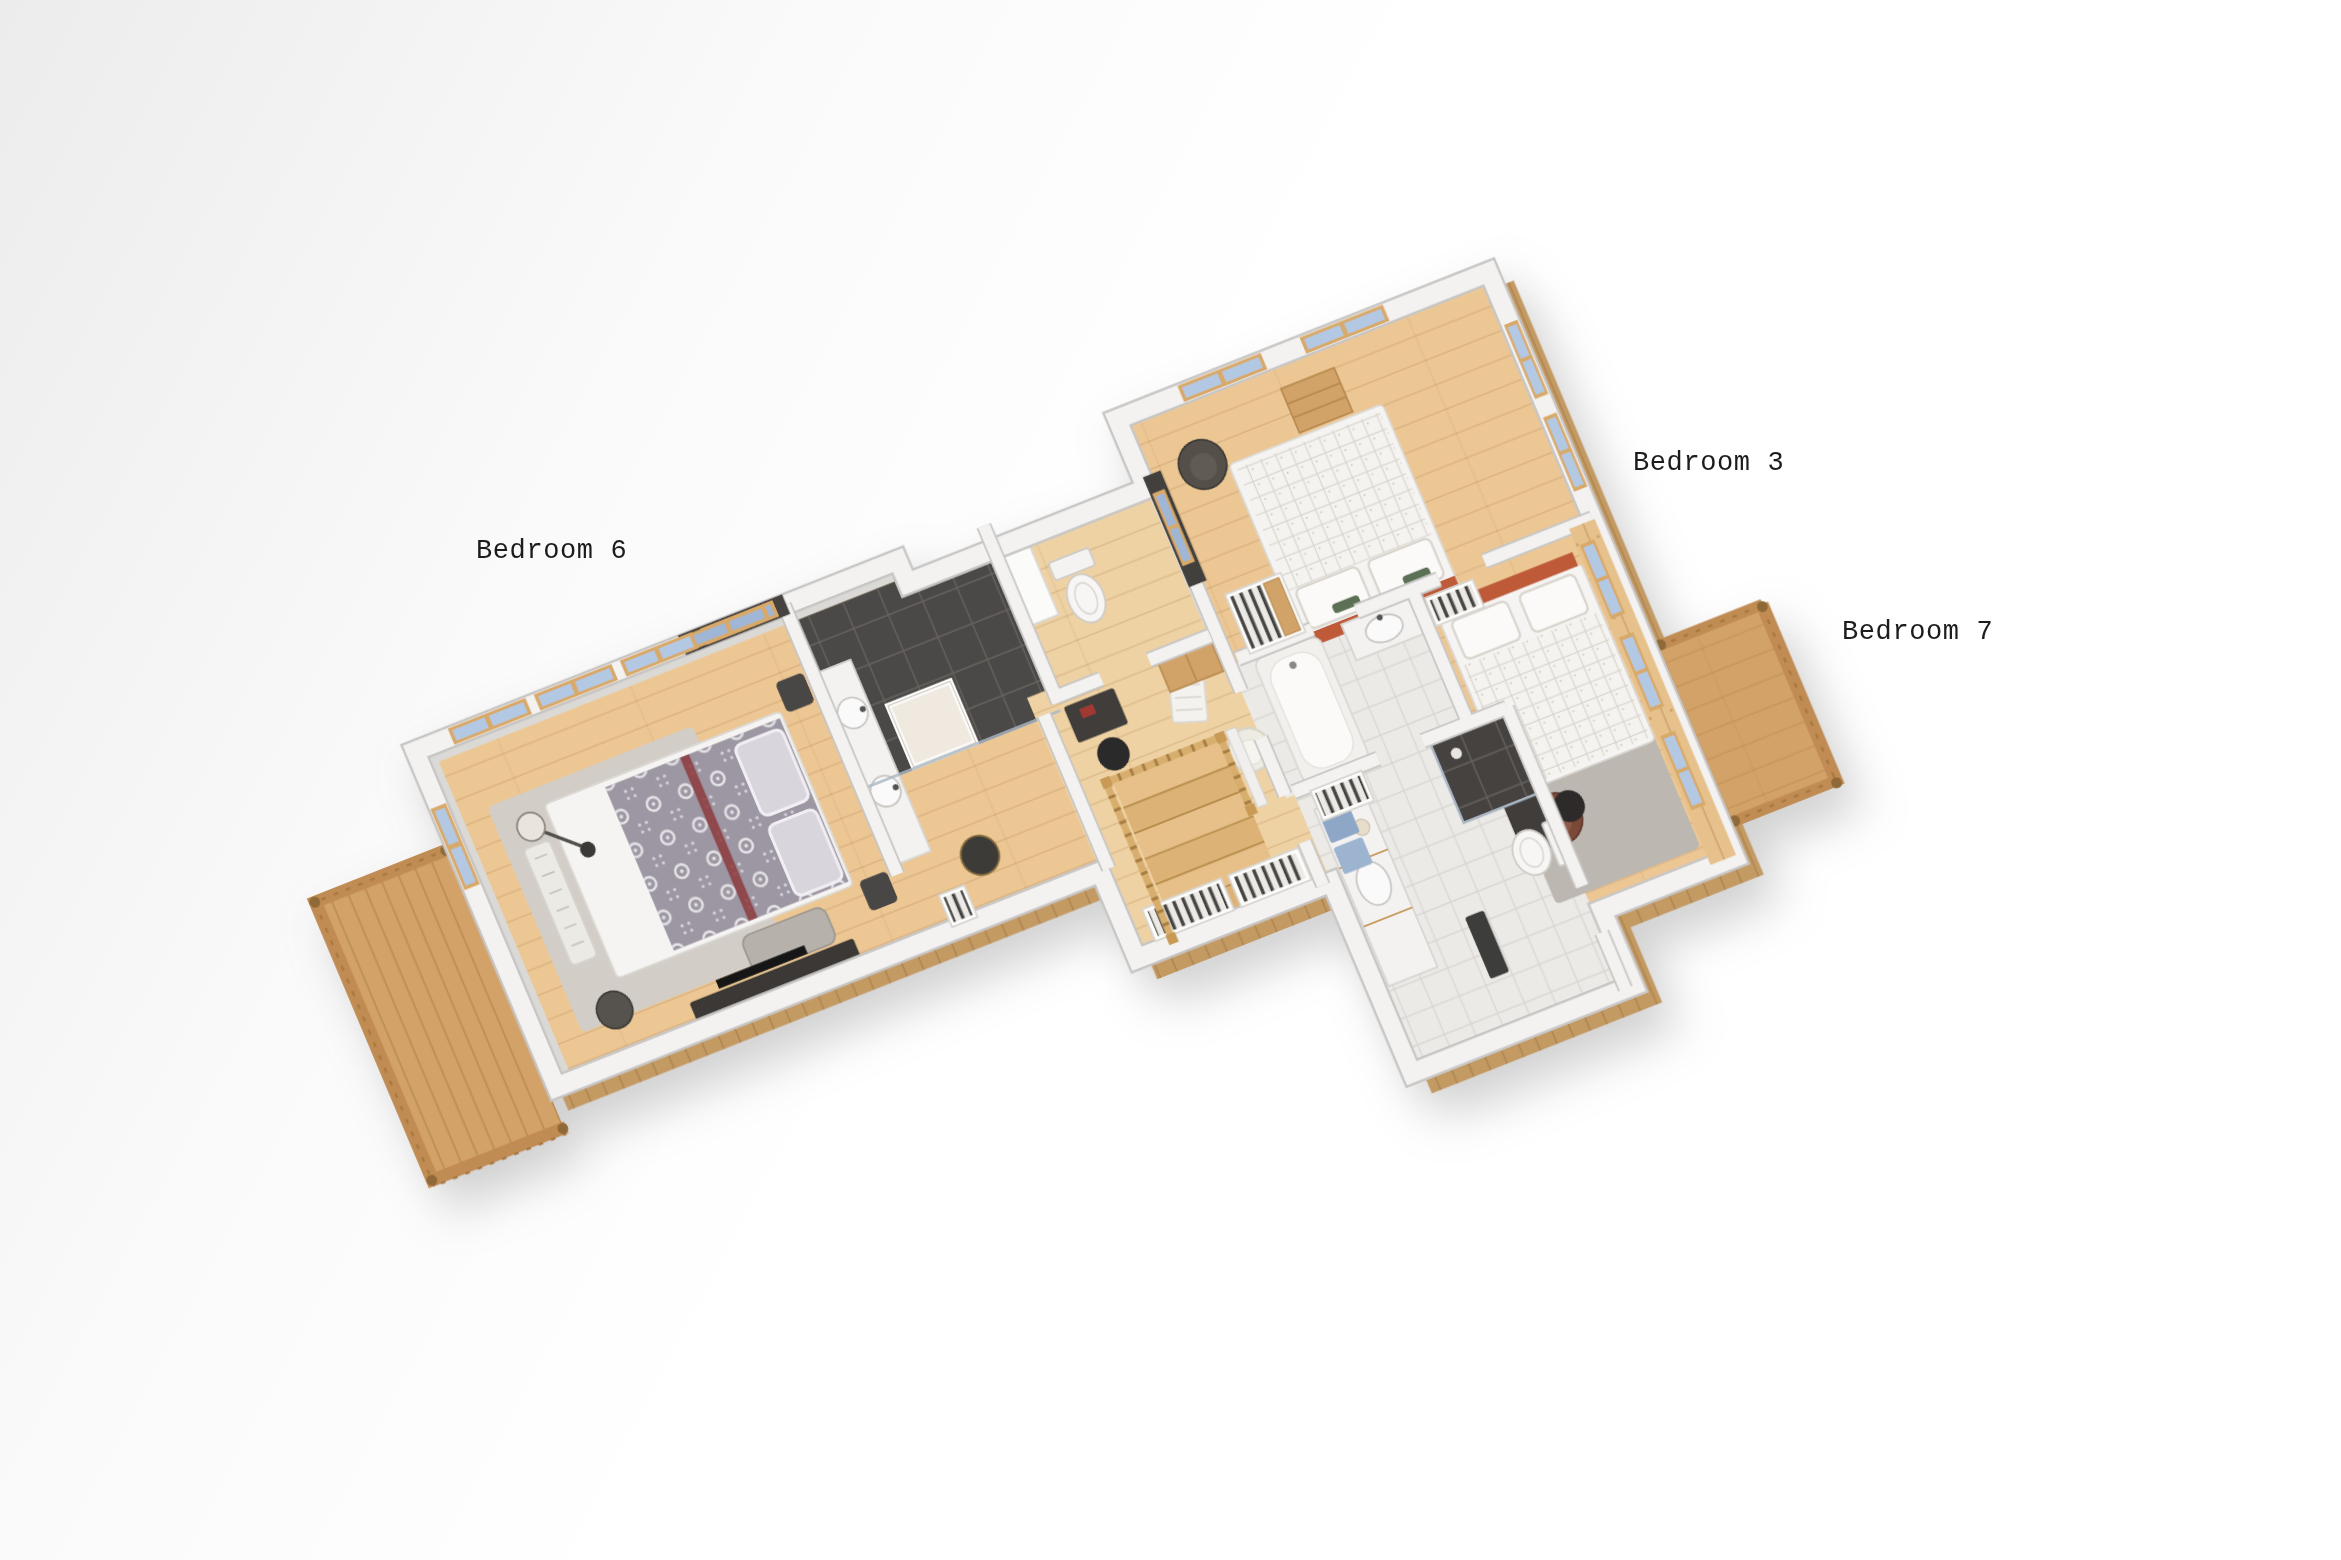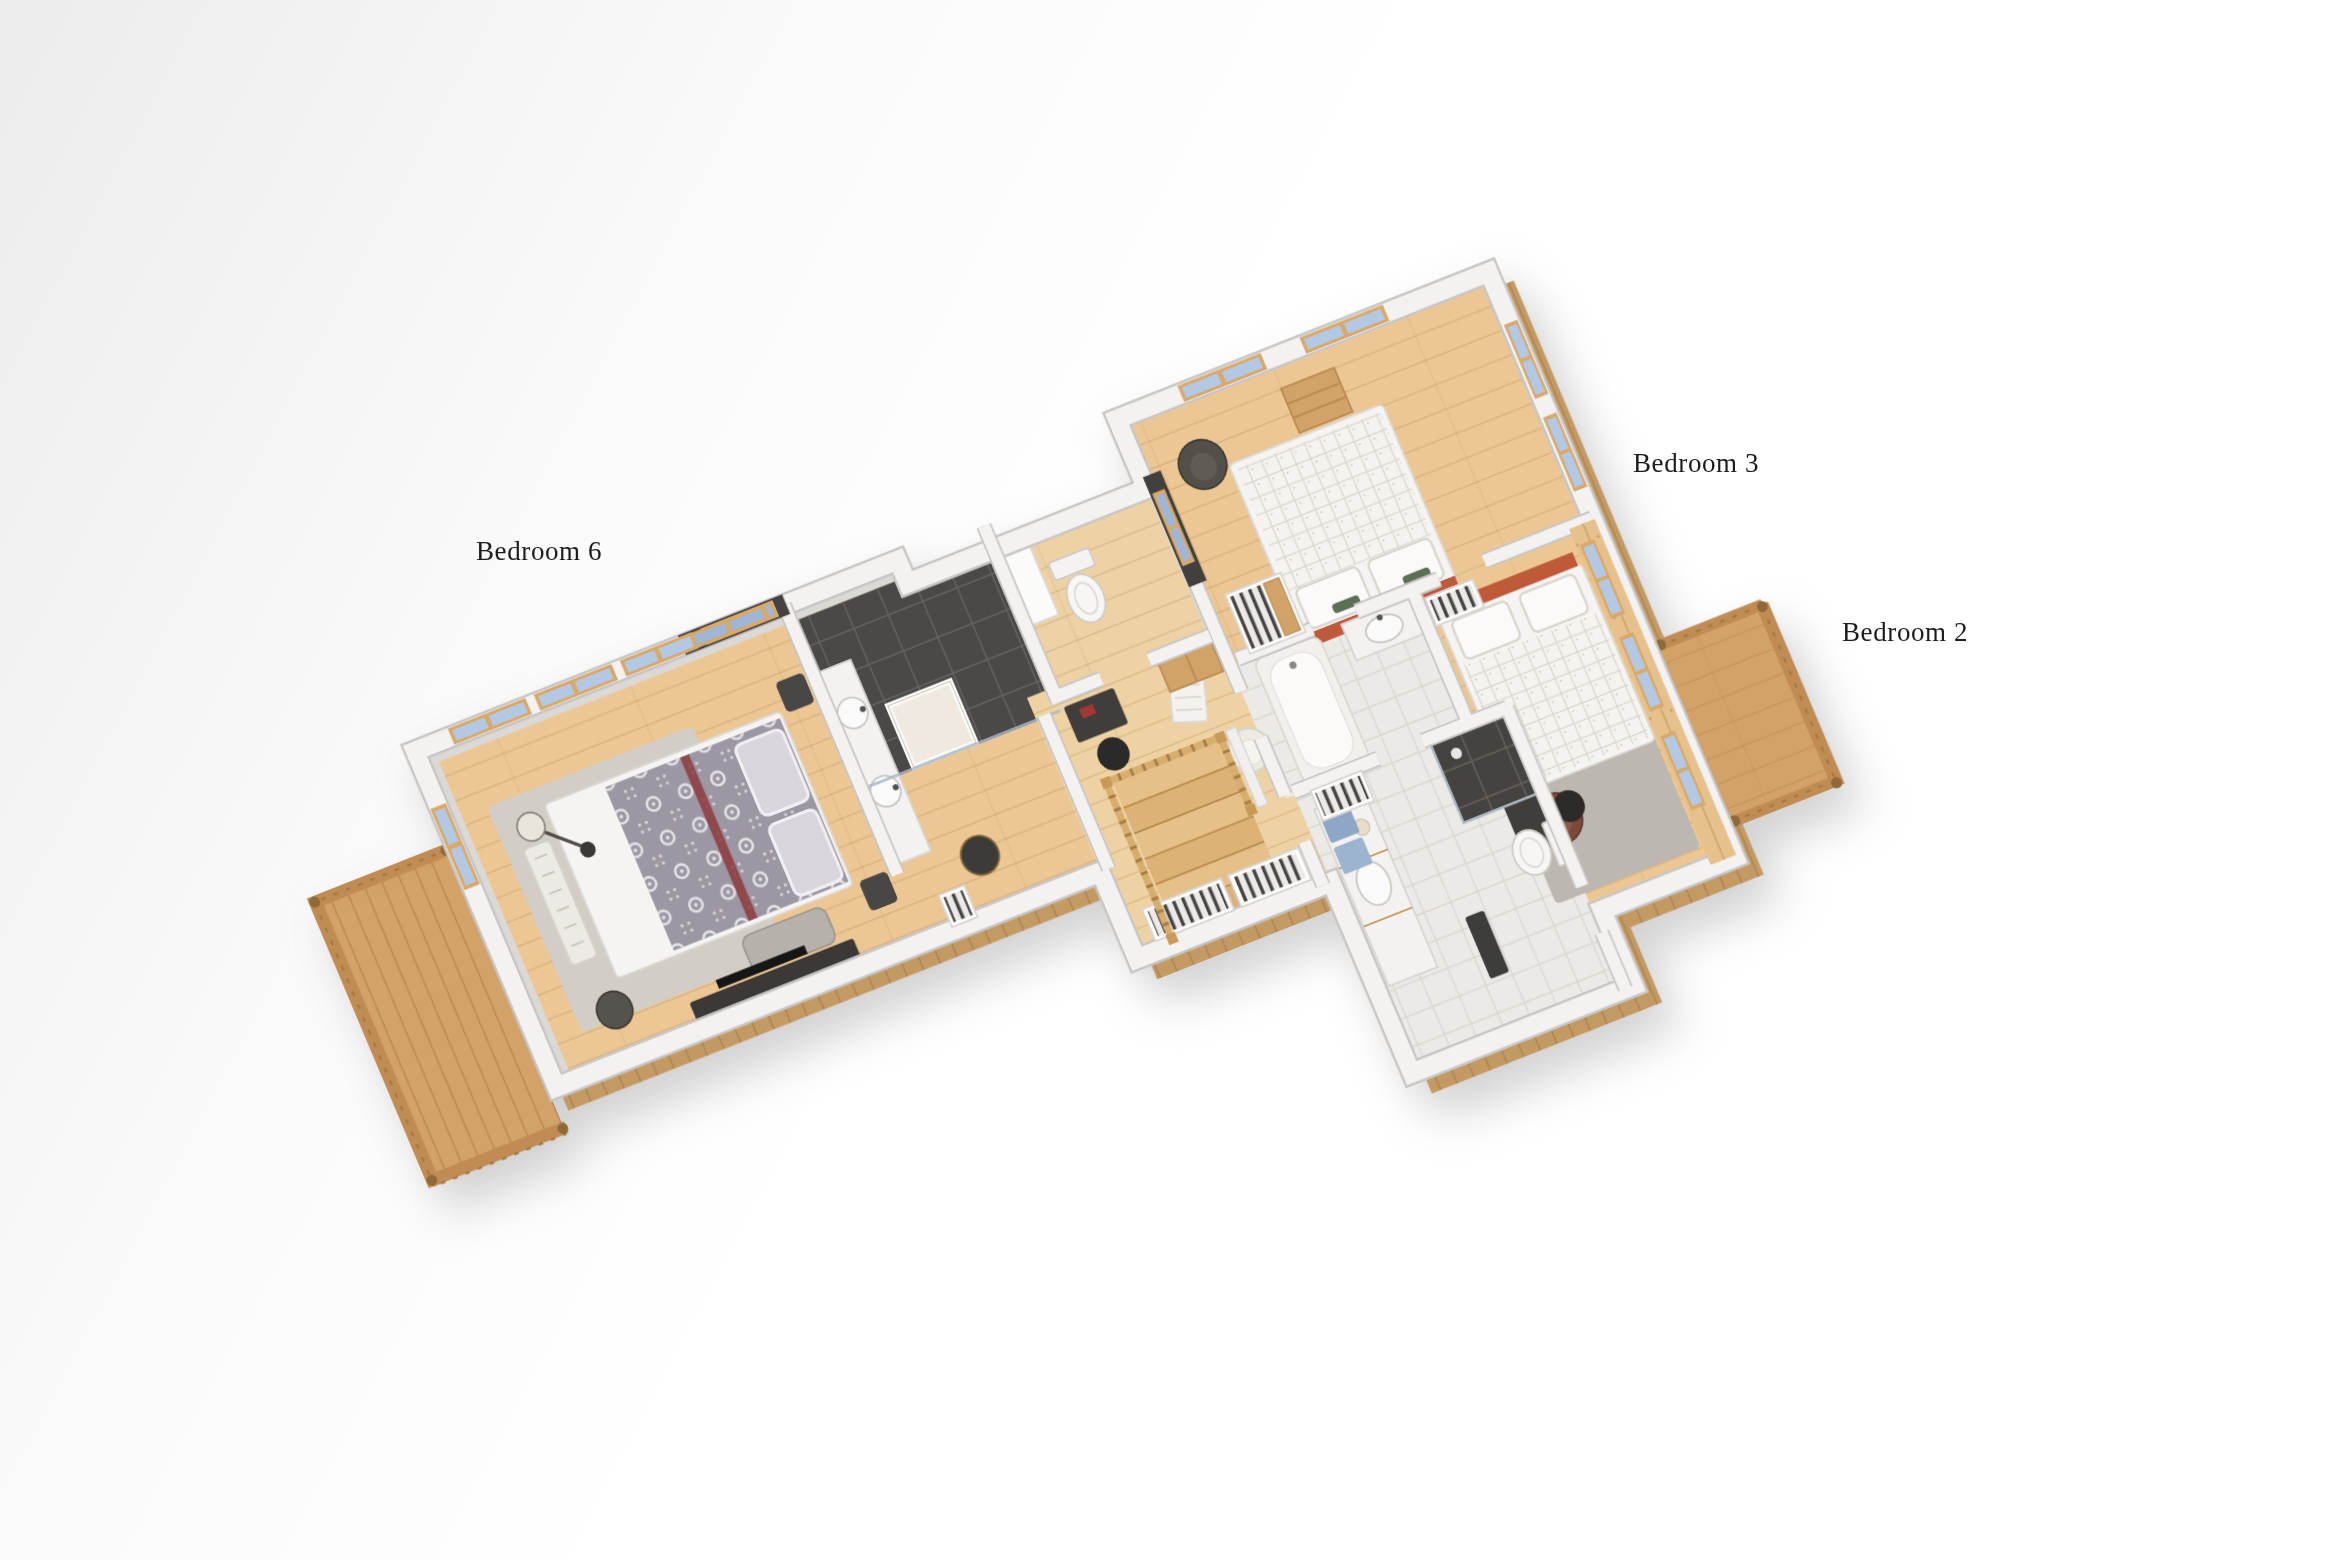--- a/index.html
+++ b/index.html
@@ -4,21 +4,21 @@
 <style>
   html,body{margin:0;padding:0;background:#ffffff;}
   .stage{
     position:relative;width:2342px;height:1561px;overflow:hidden;
     background:linear-gradient(118deg, rgba(0,0,0,0.075) 0%, rgba(0,0,0,0.02) 26%, rgba(0,0,0,0) 46%), #ffffff;
     font-family:"Liberation Sans", sans-serif;
   }
   .stage svg{position:absolute;left:0;top:0;}
   .room-label{
     position:absolute;font-size:27px;line-height:1.1;color:#1c1c1c;
-    letter-spacing:0.6px;white-space:nowrap;font-family:Liberation Serif, serif;
+    letter-spacing:0.6px;white-space:nowrap;font-family:Liberation Mono, monospace;
   }
 </style>
 </head>
 <body>
 
 <div class="stage">
 
 <svg width="2342" height="1561" viewBox="0 0 3840 2559">
   <defs>
     <filter id="softshadow" x="-25%" y="-25%" width="160%" height="170%">
@@ -369,16 +369,16 @@
       <rect x="1024" y="428" width="17" height="17" fill="#c89a55"></rect>
       <rect x="1230" y="428" width="17" height="17" fill="#c89a55"></rect>
       <rect x="1024" y="697" width="17" height="17" fill="#c89a55"></rect>
       <rect x="1230" y="553" width="17" height="17" fill="#c89a55"></rect>
     </g>
   </g>
 </svg>
 
 <div class="room-label" style="left:476px;top:537px">Bedroom 6</div>
 <div class="room-label" style="left:1633px;top:449px">Bedroom 3</div>
-<div class="room-label" style="left:1842px;top:618px">Bedroom 2</div>
+<div class="room-label" style="left:1842px;top:618px">Bedroom 7</div>
 
 </div>
 
 
 </body></html>

